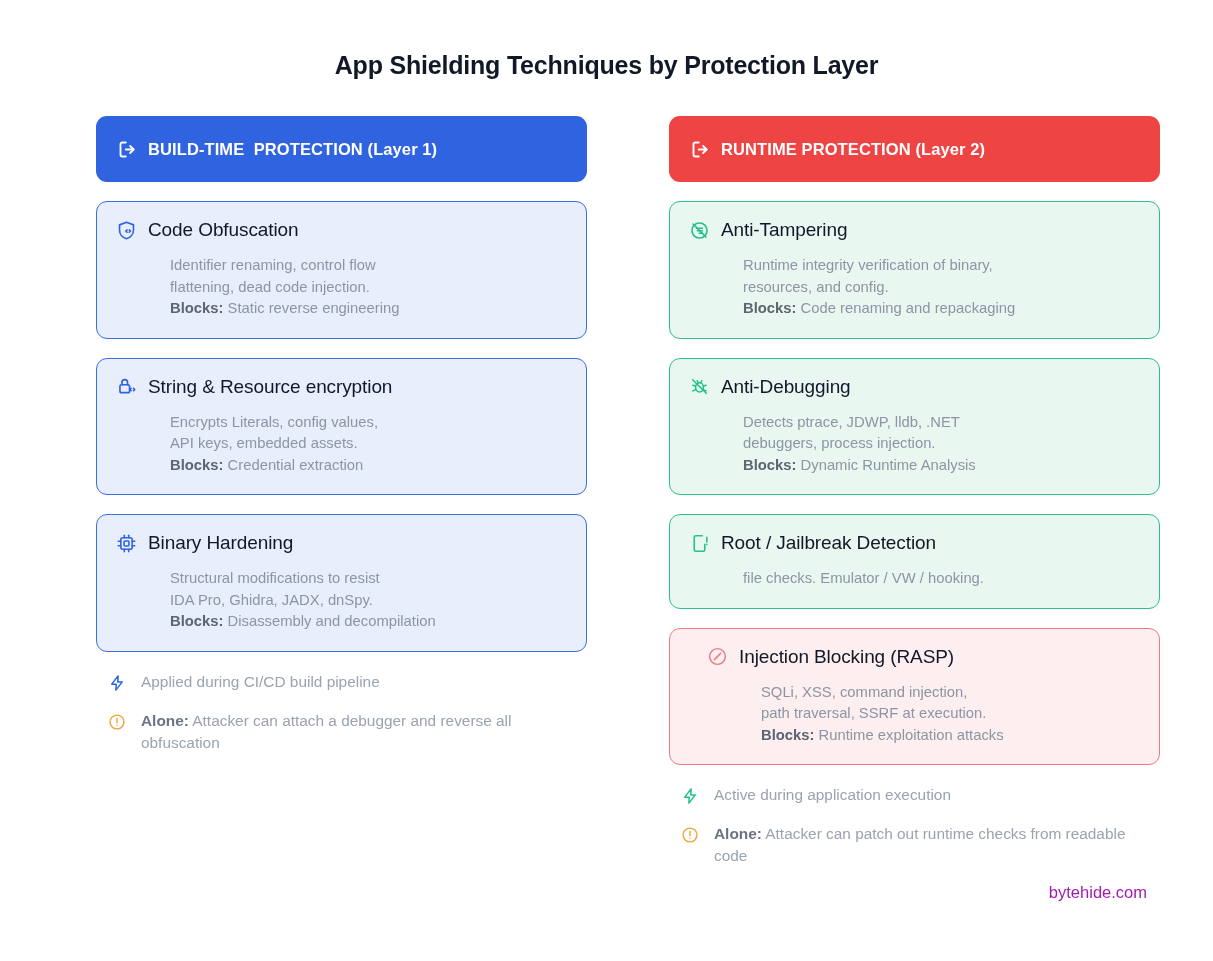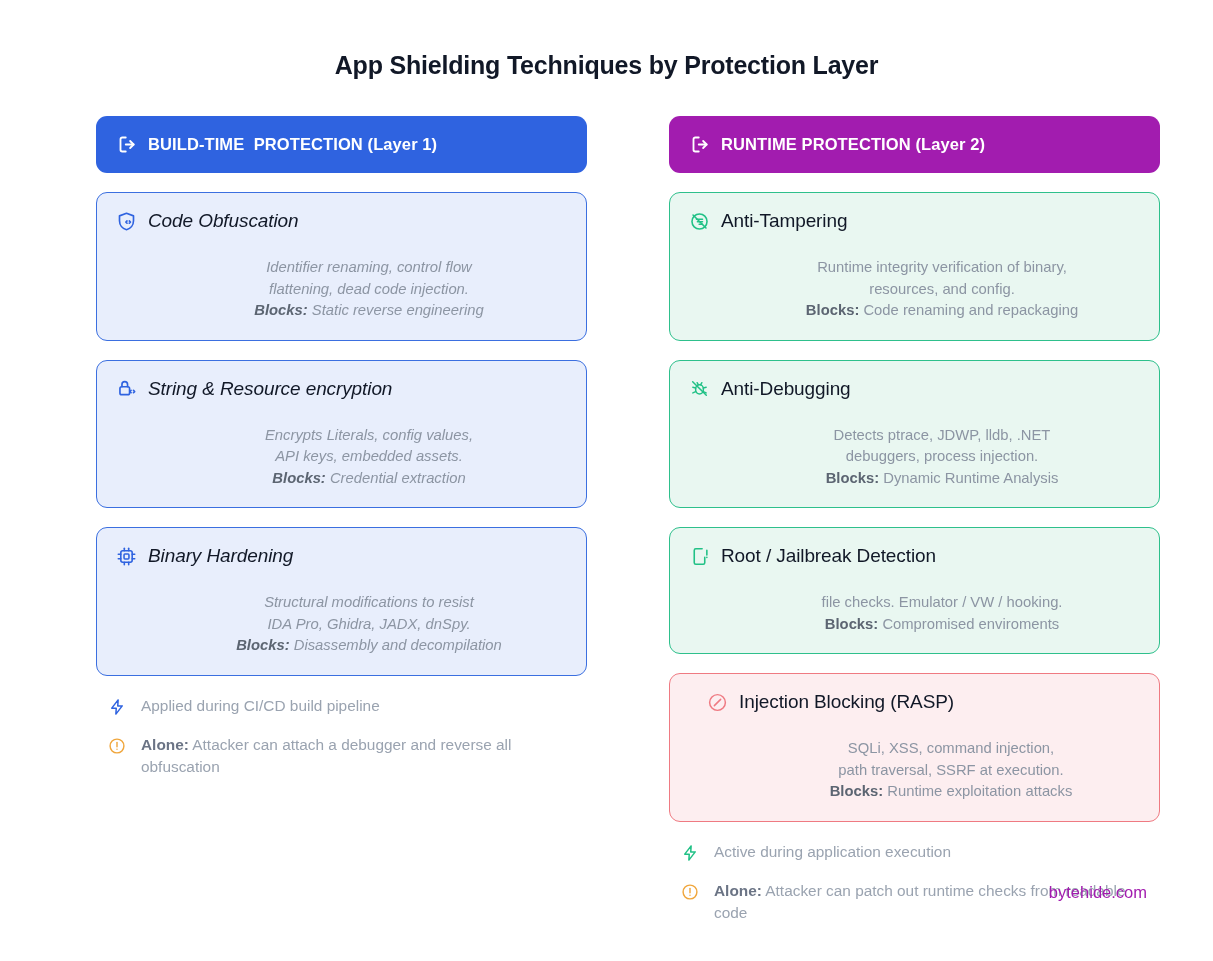--- a/index.html
+++ b/index.html
@@ -32,30 +32,30 @@
     display: flex;
     gap: 82px;
     padding: 0 0 0 96px;
     margin-top: 34px;
     align-items: flex-start;
   }
   .column { width: 491px; flex: 0 0 491px; }
 
   
   .layer-header {
-    height: 57px;
+    height: 66px;
     border-radius: 11px;
     display: flex;
     align-items: center;
     padding: 0 20px;
     box-sizing: border-box;
     color: #ffffff;
   }
   .layer-header.blue  { background: #2f63e0; }
-  .layer-header.green { background: #a21caf; }
+  .layer-header.green { background: #ef4444; }
   .layer-header .hdr-icon {
     width: 22px; height: 22px;
     margin-right: 10px;
     display: flex; align-items: center; justify-content: center;
     flex: 0 0 22px;
   }
   .layer-header .hdr-label {
     font-size: 16.5px;
     font-weight: bold;
     letter-spacing: 0.1px;
@@ -65,21 +65,21 @@
   
   .cards { margin-top: 19px; }
   .card {
     border-radius: 11px;
     border: 1.6px solid transparent;
     box-sizing: border-box;
     padding: 15px 18px 18px 18px;
     margin-bottom: 19px;
     position: relative;
   }
-  .card.blue  { background: #e8eefc; border-color: #3b6fe0; font-style: italic; }
+  .card.blue  { background: #e8eefc; border-color: #3b6fe0; }
   .card.green { background: #e9f7f1; border-color: #2ec08c; }
   .card.red   { background: #fdeef0; border-color: #ef7a82; padding-left: 36px; }
 
   .card-head {
     display: flex;
     align-items: center;
     gap: 11px;
     height: 26px;
   }
   .card-icon {
@@ -88,26 +88,25 @@
     display: flex; align-items: center; justify-content: center;
   }
   .card-title {
     font-size: 19px;
     font-weight: normal;
     color: #111827;
     letter-spacing: -0.1px;
     line-height: 22px;
   }
   .card-body {
-    margin-top: 23px;
+    margin-top: 12px;
     padding-left: 55px;
     font-size: 14.8px;
     line-height: 21.5px;
     color: #8c95a3;
-    text-align: center;
   }
   .card-body .line { white-space: pre; }
   .card-body .blocks-line { margin-top: 0; }
   .card-body .blocks-label {
     font-weight: bold;
     color: #5c6572;
   }
 
   
   .notes { margin-top: 8px; padding-left: 11px; }
@@ -312,21 +311,20 @@
             <svg width="21" height="21" viewBox="0 0 24 24" fill="none" stroke="#21c186" stroke-width="1.8" stroke-linecap="round" stroke-linejoin="round">
               <path d="M15 3.2H7.8A1.8 1.8 0 0 0 6 5v14a1.8 1.8 0 0 0 1.8 1.8h8.4A1.8 1.8 0 0 0 18 19v-6"></path>
               <line x1="20.4" y1="5" x2="20.4" y2="10.2"></line>
               <line x1="20.4" y1="12.9" x2="20.4" y2="13"></line>
             </svg>
           </span>
           <span class="card-title">Root / Jailbreak Detection</span>
         </div>
         <div class="card-body">
           <div class="line">file checks. Emulator / VW / hooking.</div>
-          <div class="blocks-line"><span class="blocks-label">Blocks:</span> <span>Compromised enviroments</span></div>
         </div>
       </div>
 
       <div class="card red">
         <div class="card-head">
           <span class="card-icon">
             <svg width="21" height="21" viewBox="0 0 24 24" fill="none" stroke="#ef7a82" stroke-width="1.7" stroke-linecap="round" stroke-linejoin="round">
               <circle cx="12" cy="12" r="9"></circle>
               <line x1="8.4" y1="15.6" x2="15.6" y2="8.4"></line>
             </svg>

